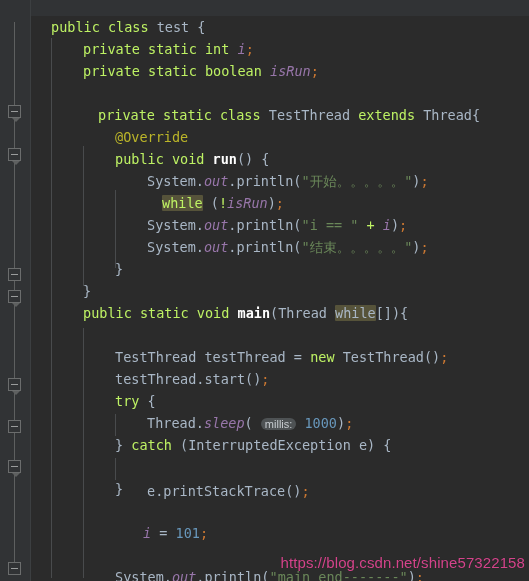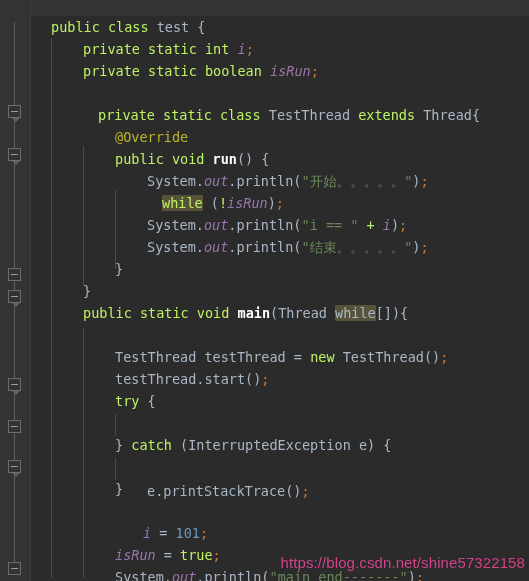--- a/index.html
+++ b/index.html
@@ -210,30 +210,30 @@
     <div class="line" style="top:264px; left:52px;"><span class="punct">}</span></div>
 
     <div class="line" style="top:286px; left:52px;"><span class="kw">public</span> <span class="kw">static</span> <span class="kw">void</span> <span class="method-b">main</span><span class="punct">(</span><span class="type">Thread</span> <span class="ident hl">while</span><span class="punct">[]){</span></div>
 
     <div class="line" style="top:330px; left:84px;"><span class="type">TestThread</span> <span class="ident">testThread</span> <span class="punct">=</span> <span class="kw">new</span> <span class="type">TestThread</span><span class="punct">()</span><span class="semi">;</span></div>
 
     <div class="line" style="top:352px; left:84px;"><span class="ident">testThread</span><span class="dot">.</span><span class="ident">start</span><span class="punct">()</span><span class="semi">;</span></div>
 
     <div class="line" style="top:374px; left:84px;"><span class="kw">try</span> <span class="punct">{</span></div>
 
+    <div class="line" style="top:396px; left:116px;"><span class="type">Thread</span><span class="dot">.</span><span class="field">sleep</span><span class="punct">(</span> <span class="hint">millis:</span> <span class="num">1000</span><span class="punct">)</span><span class="semi">;</span></div>
 
     <div class="line" style="top:418px; left:84px;"><span class="punct">}</span> <span class="kw">catch</span> <span class="punct">(</span><span class="type">InterruptedException</span> <span class="ident">e</span><span class="punct">) {</span></div>
 
     <div class="line" style="top:440px; left:116px;margin-top:24px;"><span class="ident">e</span><span class="dot">.</span><span class="ident">printStackTrace</span><span class="punct">()</span><span class="semi">;</span></div>
 
     <div class="line" style="top:462px; left:84px;"><span class="punct">}</span></div>
 
     <div class="line" style="top:506px; left:84px;margin-left:28px;"><span class="field">i</span> <span class="punct">=</span> <span class="num">101</span><span class="semi">;</span></div>
 
-    <div class="line" style="top:528px; left:84px;"><span class="field">isRun</span> <span class="punct">=</span> <span class="kw">true</span><span class="semi">;</span></div>
 
     <div class="line" style="top:550px; left:84px;"><span class="ident">System</span><span class="dot">.</span><span class="field">out</span><span class="dot">.</span><span class="ident">println</span><span class="punct">(</span><span class="str">"main end-------"</span><span class="punct">)</span><span class="semi">;</span></div>
 
   </div>
 
   <div id="watermark">https://blog.csdn.net/shine57322158</div>
 
 </div>
 
 </body></html>

